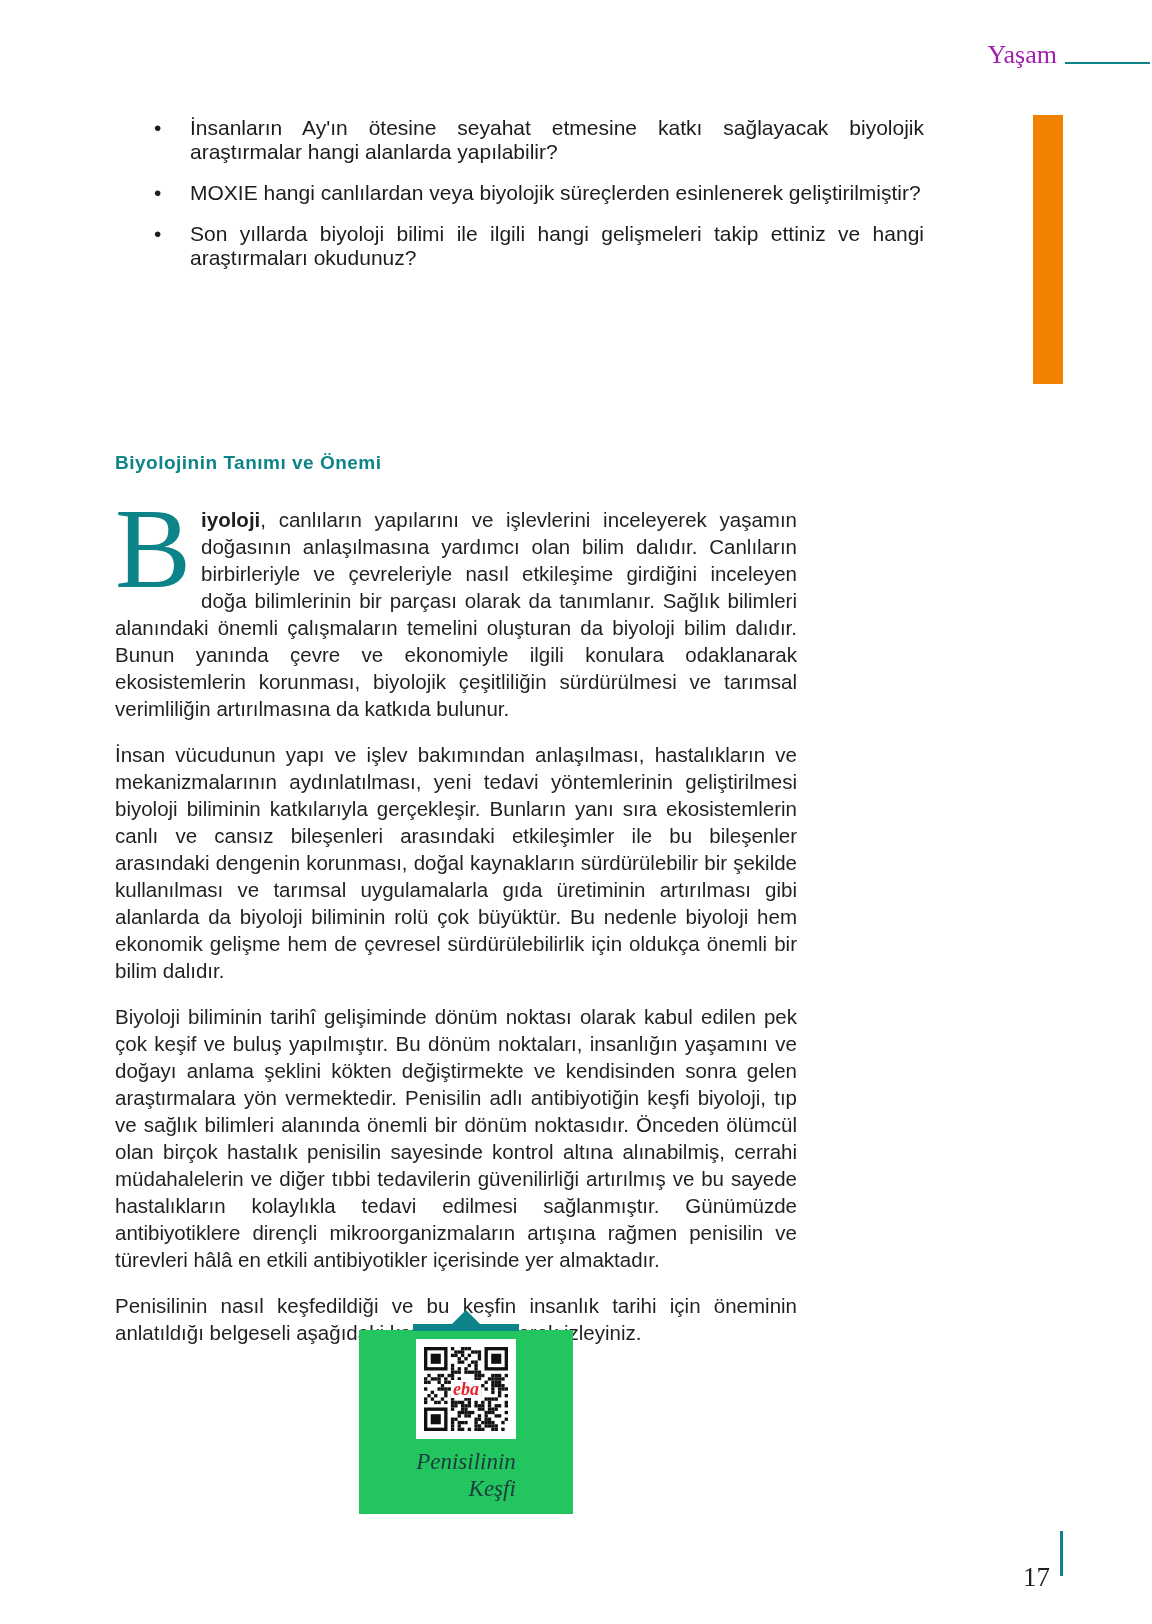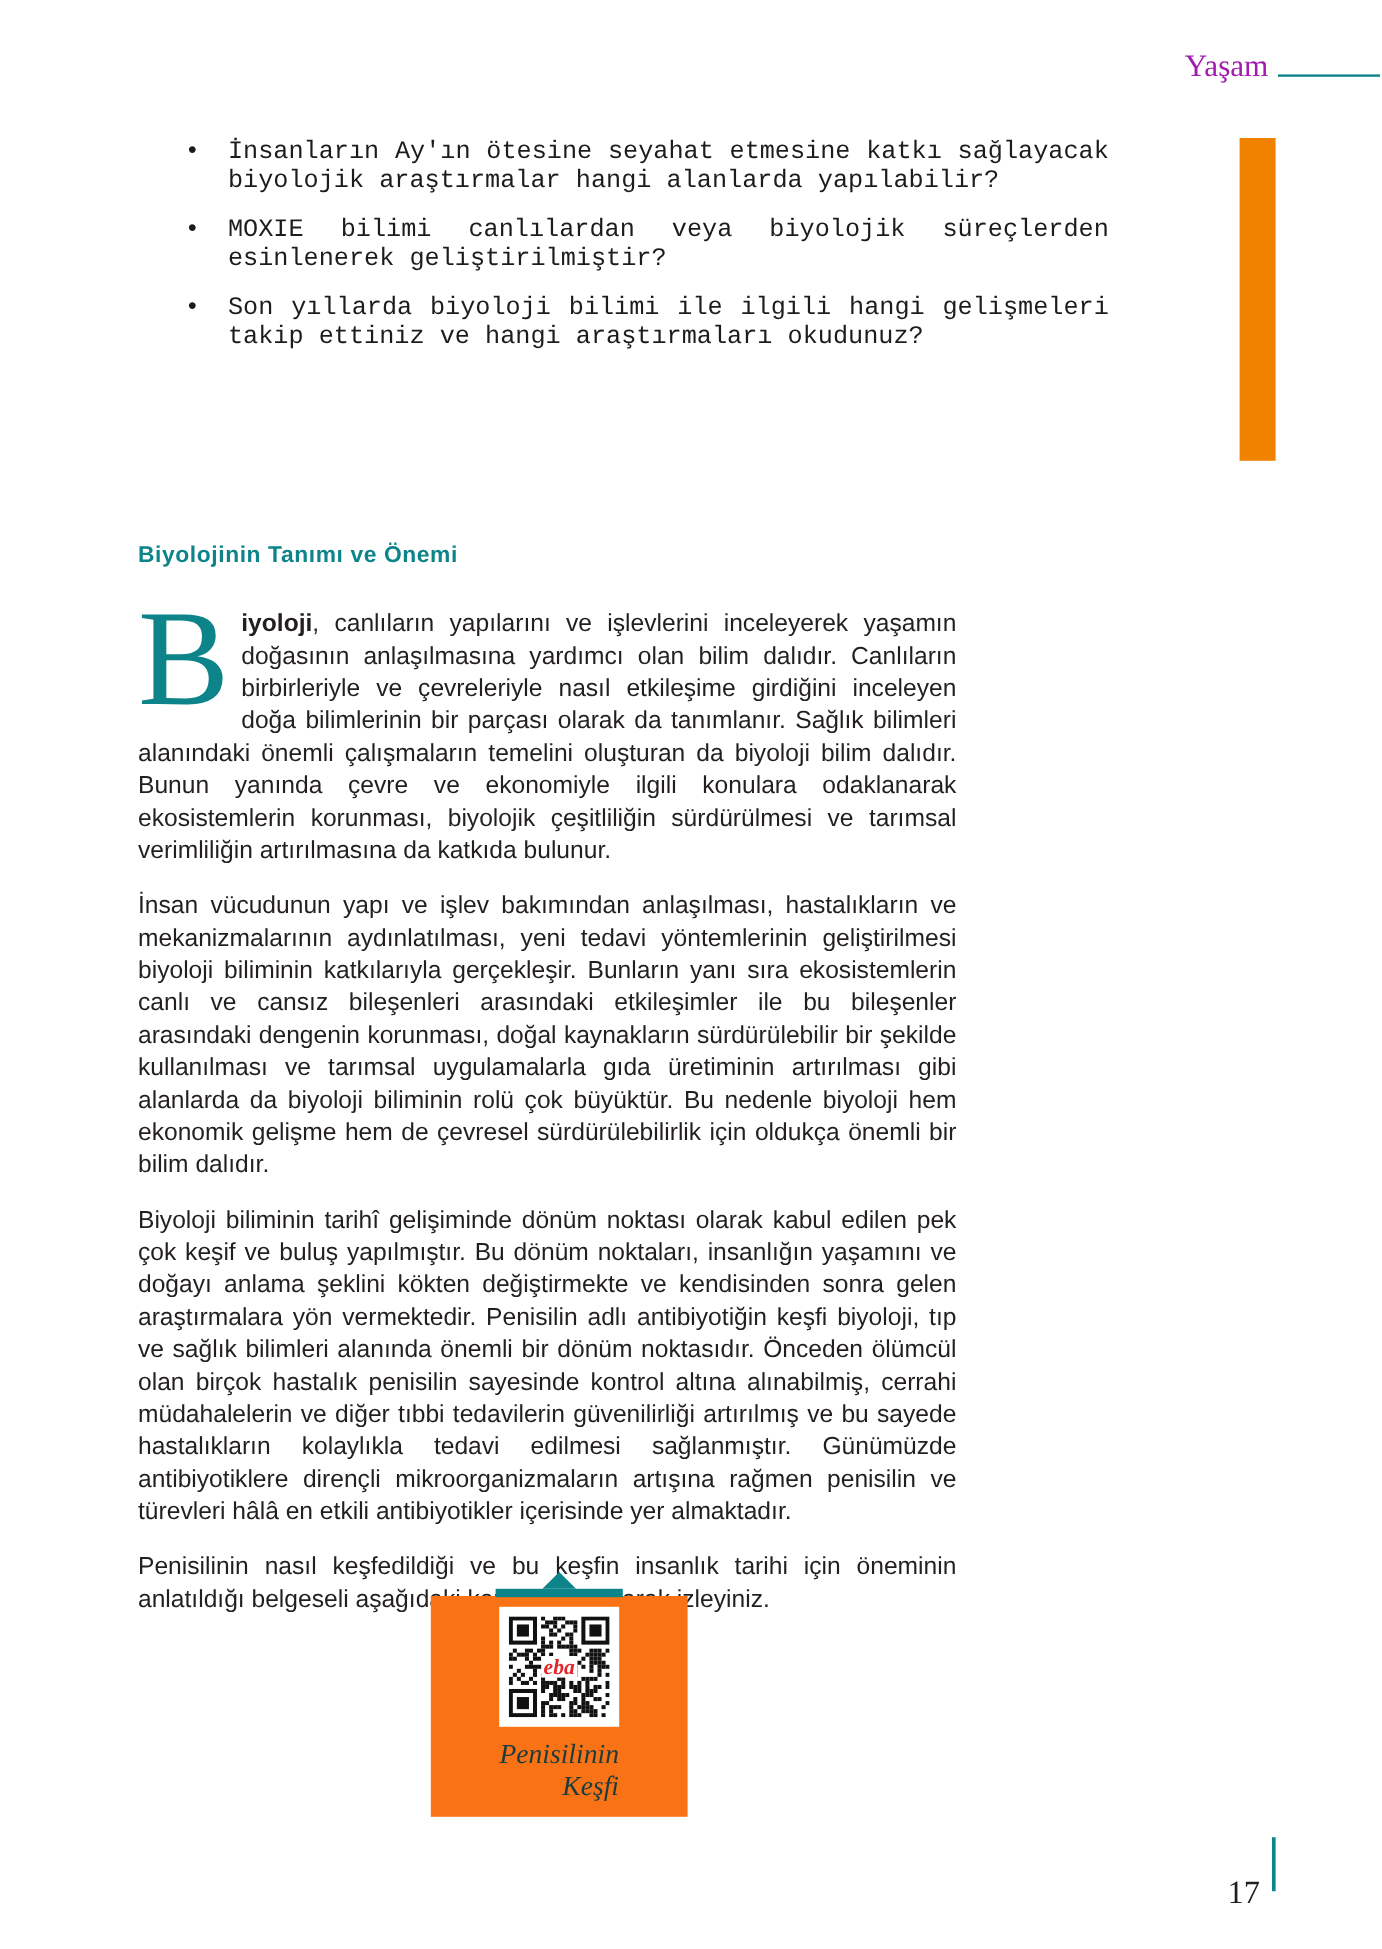--- a/index.html
+++ b/index.html
@@ -43,21 +43,21 @@
 
   
   .questions{
     position:absolute;
     left:152px;
     top:116px;
     width:772px;
     margin:0;
     padding:0;
     list-style:none;
-    font-family:Liberation Mono, monospace;
+    font-family:Liberation Sans, sans-serif;
     font-size:21px;
     line-height:24px;
     color:#1c1c1c;
     text-align:justify;
   }
   .questions li{
     position:relative;
     padding-left:38px;
     margin-bottom:17px;
   }
@@ -121,21 +121,21 @@
   .qr-topbar{
     width:106px;
     height:7px;
     margin:0 auto;
     background:#0d8489;
     position:relative;
     z-index:2;
   }
   .qr-box{
     margin-top:-1px;
-    background:#f97316;
+    background:#22c55e;
     height:175px;
     display:flex;
     flex-direction:column;
     align-items:center;
     padding-top:9px;
   }
   .qr-card{
     width:100px;
     height:100px;
     background:#ffffff;
@@ -190,21 +190,21 @@
 
 <div class="page">
 
   <div class="header-label">Yaşam</div>
   <div class="header-rule"></div>
 
   <div class="side-marker"></div>
 
   <ul class="questions">
     <li>İnsanların Ay'ın ötesine seyahat etmesine katkı sağlayacak biyolojik araştırmalar hangi alanlarda yapılabilir?</li>
-    <li>MOXIE bilimi canlılardan veya biyolojik süreçlerden esinlenerek geliştirilmiştir?</li>
+    <li>MOXIE hangi canlılardan veya biyolojik süreçlerden esinlenerek geliştirilmiştir?</li>
     <li>Son yıllarda biyoloji bilimi ile ilgili hangi gelişmeleri takip ettiniz ve hangi araştırmaları okudunuz?</li>
   </ul>
 
   <h1 class="section-title">Biyolojinin Tanımı ve Önemi</h1>
 
   <div class="body-col">
     <p>
       <span class="dropcap">B</span><span class="lead-bold">iyoloji</span><span>, canlıların yapılarını ve işlevlerini inceleyerek yaşamın doğasının anlaşılmasına yardımcı olan bilim dalıdır. Canlıların birbirleriyle ve çevreleriyle nasıl etkileşime girdiğini inceleyen doğa bilimlerinin bir parçası olarak da tanımlanır. Sağlık bilimleri alanındaki önemli çalışmaların temelini oluşturan da biyoloji bilim dalıdır. Bunun yanında çevre ve ekonomiyle ilgili konulara odaklanarak ekosistemlerin korunması, biyolojik çeşitliliğin sürdürülmesi ve tarımsal verimliliğin artırılmasına da katkıda bulunur.</span>
     </p>
     <p>İnsan vücudunun yapı ve işlev bakımından anlaşılması, hastalıkların ve mekanizmalarının aydınlatılması, yeni tedavi yöntemlerinin geliştirilmesi biyoloji biliminin katkılarıyla gerçekleşir. Bunların yanı sıra ekosistemlerin canlı ve cansız bileşenleri arasındaki etkileşimler ile bu bileşenler arasındaki dengenin korunması, doğal kaynakların sürdürülebilir bir şekilde kullanılması ve tarımsal uygulamalarla gıda üretiminin artırılması gibi alanlarda da biyoloji biliminin rolü çok büyüktür. Bu nedenle biyoloji hem ekonomik gelişme hem de çevresel sürdürülebilirlik için oldukça önemli bir bilim dalıdır.</p>

